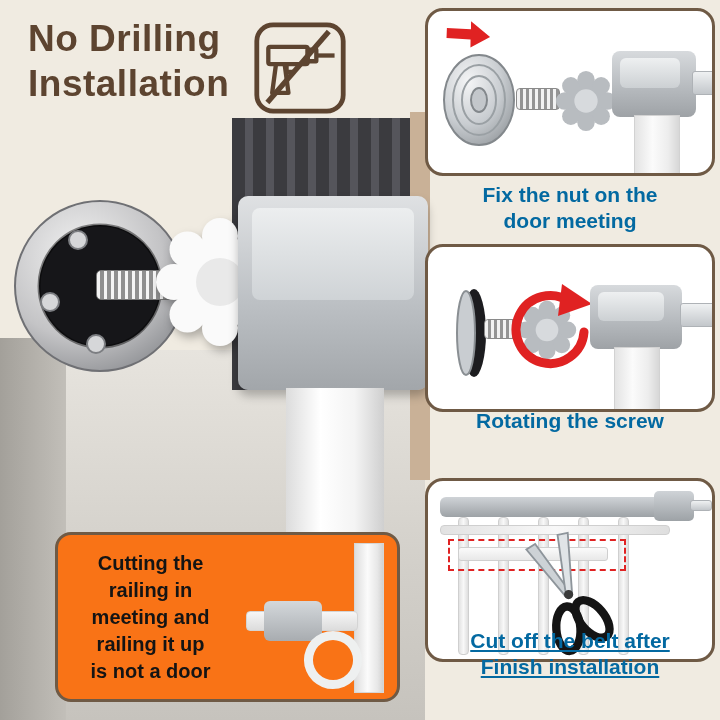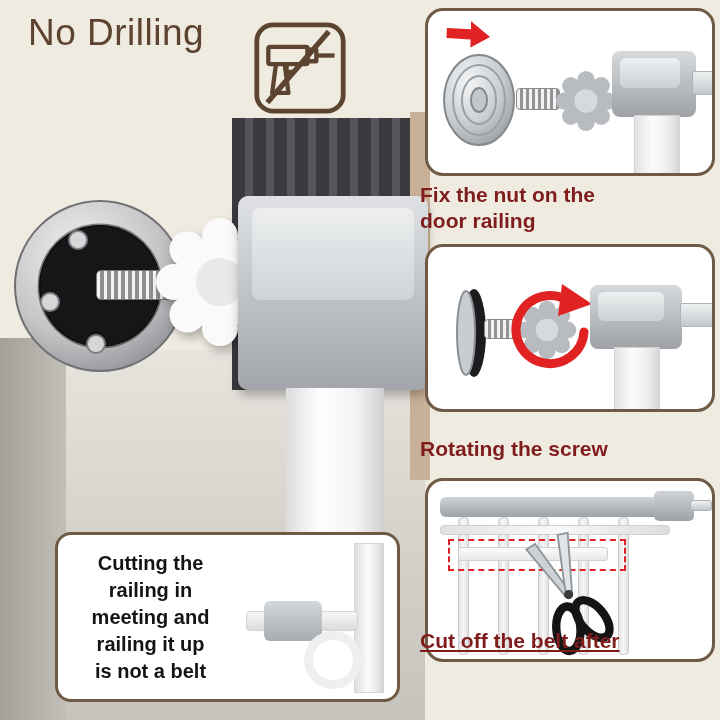--- a/index.html
+++ b/index.html
@@ -10,21 +10,21 @@
   
   .wall-lower { position:absolute; left:0; top:350px; width:425px; height:370px;
     background:linear-gradient(180deg,#e7e4de 0%,#d2cfc9 60%,#c6c3bd 100%); }
   .wall-corner { position:absolute; left:0; top:338px; width:66px; height:382px;
     background:linear-gradient(90deg,#a3a09a,#c2bfb9); }
   .curtain { position:absolute; left:232px; top:118px; width:180px; height:272px;
     background:repeating-linear-gradient(90deg,#3b3b3f 0 13px,#55555b 13px 21px); }
   .tan-wall { position:absolute; left:410px; top:112px; width:20px; height:368px; background:#c9b197; }
 
   
-  .title { position:absolute; left:28px; top:10px; font-size:37px; font-weight:normal;
+  .title { position:absolute; left:28px; top:16px; font-size:37px; font-weight:bold;
     color:#5d4430; line-height:1.22; letter-spacing:0.5px; }
   .nodrill { position:absolute; left:252px; top:20px; width:96px; height:96px; }
 
   
   .disc-main { position:absolute; left:12px; top:198px; width:176px; height:176px; }
   .screw-main { position:absolute; left:96px; top:270px; width:92px; height:30px;
     background:repeating-linear-gradient(90deg,#f4f4f4 0 3px,#8f8f8f 3px 7px);
     border:1px solid #777; border-radius:5px; }
   .knob-main { position:absolute; left:150px; top:212px; width:140px; height:140px;
     filter:drop-shadow(3px 5px 5px rgba(0,0,0,0.28)); }
@@ -36,44 +36,44 @@
   .post-main { position:absolute; left:286px; top:388px; width:98px; height:178px;
     background:linear-gradient(90deg,#dcdcdc 0%,#ffffff 35%,#f4f4f4 70%,#cfcfcf 100%); }
 
   
   .panel { position:absolute; left:425px; width:290px; background:#ffffff;
     border:3px solid #6f5a45; border-radius:18px; overflow:hidden; }
   .panel1 { top:8px;   height:168px; }
   .panel2 { top:244px; height:168px; }
   .panel3 { top:478px; height:184px; }
 
-  .caption { position:absolute; left:420px; width:300px; 
-    font-weight:bold; font-size:21px; color:#7f1d1d; line-height:1.22; }
-  .cap1 { top:182px; } .cap2 { top:436px; } .cap3 { top:628px;text-decoration:underline; }
+  .caption { position:absolute; left:420px; width:300px; text-align:center;
+    font-weight:bold; font-size:21px; color:#0369a1; line-height:1.22; }
+  .cap1 { top:182px; } .cap2 { top:408px; } .cap3 { top:628px;text-decoration:underline; }
 
   
   .p-abs { position:absolute; }
   .spring { background:repeating-linear-gradient(90deg,#f2f2f2 0 3px,#949494 3px 6px);
     border:1px solid #8a8a8a; border-radius:4px; }
   .p-bracket { background:linear-gradient(180deg,#d7dadd 0%,#b4b8bc 60%,#9ea2a6 100%); border-radius:8px; }
   .p-bracket .inner { position:absolute; left:8px; top:7px; width:72%; height:46%;
     background:linear-gradient(180deg,#eef0f1,#ccd0d3); border-radius:6px; }
   .p-rod { background:linear-gradient(180deg,#eff1f2,#c3c7cb); border:1px solid #aeb2b6; border-radius:3px; }
   .p-post { background:linear-gradient(90deg,#e3e3e3,#fbfbfb 40%,#ededed 75%,#d7d7d7);
     border:1px solid #d2d2d2; }
 
   
   .gate-topbar { background:linear-gradient(180deg,#cfd3d7,#9da2a6); border-radius:6px; }
   .gate-bar { background:linear-gradient(90deg,#e2e2e2,#f8f8f8 50%,#dedede); border:1px solid #cfcfcf; border-radius:4px; }
   .dash-box { border:2px dashed #e02222; }
   .belt { background:linear-gradient(180deg,#fbfbfb,#e8e8e8); border:1px solid #cfcfcf; border-radius:3px; }
 
   
   .note-panel { position:absolute; left:55px; top:532px; width:345px; height:170px;
-    background:#ffffff; border:3px solid #6f5a45; border-radius:16px; overflow:hidden; }
+    background:#f97316; border:3px solid #6f5a45; border-radius:16px; overflow:hidden; }
   .note-text { position:absolute; left:10px; top:15px; width:165px; text-align:center;
     font-weight:bold; font-size:20px; color:#141414; line-height:1.35; }
   .np-post { position:absolute; left:296px; top:8px; width:30px; height:150px;
     background:linear-gradient(90deg,#dedede,#fbfbfb 45%,#e7e7e7 80%,#d2d2d2); border:1px solid #d6d6d6; }
   .np-bar { position:absolute; left:188px; top:76px; width:112px; height:20px;
     background:linear-gradient(180deg,#f6f6f6,#dcdcdc); border:1px solid #d4d4d4; border-radius:4px; }
   .np-clamp { position:absolute; left:206px; top:66px; width:58px; height:40px;
     background:linear-gradient(180deg,#d4d8db,#a8acb0); border-radius:6px; }
   .np-strap { position:absolute; left:246px; top:96px; width:58px; height:58px;
     border:9px solid #eef0f0; border-radius:50%; transform:rotate(22deg); }
@@ -83,20 +83,21 @@
 
 <div class="stage">
 
   <div class="wall-lower"></div>
   <div class="wall-corner"></div>
   <div class="curtain"></div>
   <div class="tan-wall"></div>
 
   <div class="title">
     <div>No Drilling</div>
+    <div>Installation</div>
   </div>
 
   <svg class="nodrill" viewBox="0 0 100 100">
     <rect x="5" y="5" width="90" height="90" rx="17" fill="none" stroke="#5d4430" stroke-width="5"></rect>
     <g fill="none" stroke="#5d4430" stroke-width="4.5" stroke-linejoin="round">
       <rect x="17" y="28" width="41" height="18" rx="2"></rect>
       <rect x="58" y="31" width="9" height="12"></rect>
       <line x1="67" y1="37" x2="86" y2="37"></line>
       <path d="M25 46 L21 76 L38 76 L34 46"></path>
       <path d="M36 46 L36 54 L44 54"></path>
@@ -175,21 +176,21 @@
       <circle cx="35" cy="35" r="12" fill="#d7dadd"></circle>
     </svg>
     <div class="p-abs p-bracket" style="left:184px;top:40px;width:84px;height:66px;">
       <div class="inner"></div>
     </div>
     <div class="p-abs p-rod" style="left:264px;top:60px;width:26px;height:24px;"></div>
     <div class="p-abs p-post" style="left:206px;top:104px;width:46px;height:64px;"></div>
   </div>
   <div class="caption cap1">
     <div>Fix the nut on the</div>
-    <div>door railing</div>
+    <div>door meeting</div>
   </div>
 
   <div class="panel panel2">
     <svg class="p-abs" style="left:26px;top:40px;width:34px;height:92px;" viewBox="0 0 34 92">
       <ellipse cx="20" cy="46" rx="12" ry="44" fill="#1c1c1f"></ellipse>
       <ellipse cx="12" cy="46" rx="9" ry="42" fill="#c9cdd1" stroke="#8a8f93" stroke-width="2"></ellipse>
     </svg>
     <div class="p-abs spring" style="left:56px;top:72px;width:38px;height:20px;"></div>
     <svg class="p-abs" style="left:86px;top:50px;width:66px;height:66px;" viewBox="0 0 70 70">
       <g fill="#b8bcc0">
@@ -234,29 +235,30 @@
     <svg class="p-abs" style="left:92px;top:52px;width:100px;height:130px;transform:rotate(-22deg);" viewBox="0 0 100 140">
       <polygon points="46,66 26,4 37,2 52,62" fill="#cdd2d6" stroke="#8e959b" stroke-width="2"></polygon>
       <polygon points="54,66 74,4 63,2 48,62" fill="#e0e4e7" stroke="#8e959b" stroke-width="2"></polygon>
       <circle cx="50" cy="66" r="5" fill="#3a3a3a"></circle>
       <ellipse cx="36" cy="100" rx="13" ry="24" fill="none" stroke="#141414" stroke-width="9" transform="rotate(18 36 100)"></ellipse>
       <ellipse cx="64" cy="100" rx="13" ry="24" fill="none" stroke="#141414" stroke-width="9" transform="rotate(-18 64 100)"></ellipse>
     </svg>
   </div>
   <div class="caption cap3">
     <div>Cut off the belt after</div>
+    <div>Finish installation</div>
   </div>
 
   <div class="note-panel">
     <div class="note-text">
       <div>Cutting the</div>
       <div>railing in</div>
       <div>meeting and</div>
       <div>railing it up</div>
-      <div>is not a belt</div>
+      <div>is not a door</div>
     </div>
     <div>
       <div class="np-post"></div>
       <div class="np-bar"></div>
       <div class="np-clamp"></div>
       <div class="np-strap"></div>
     </div>
   </div>
 
 </div>

